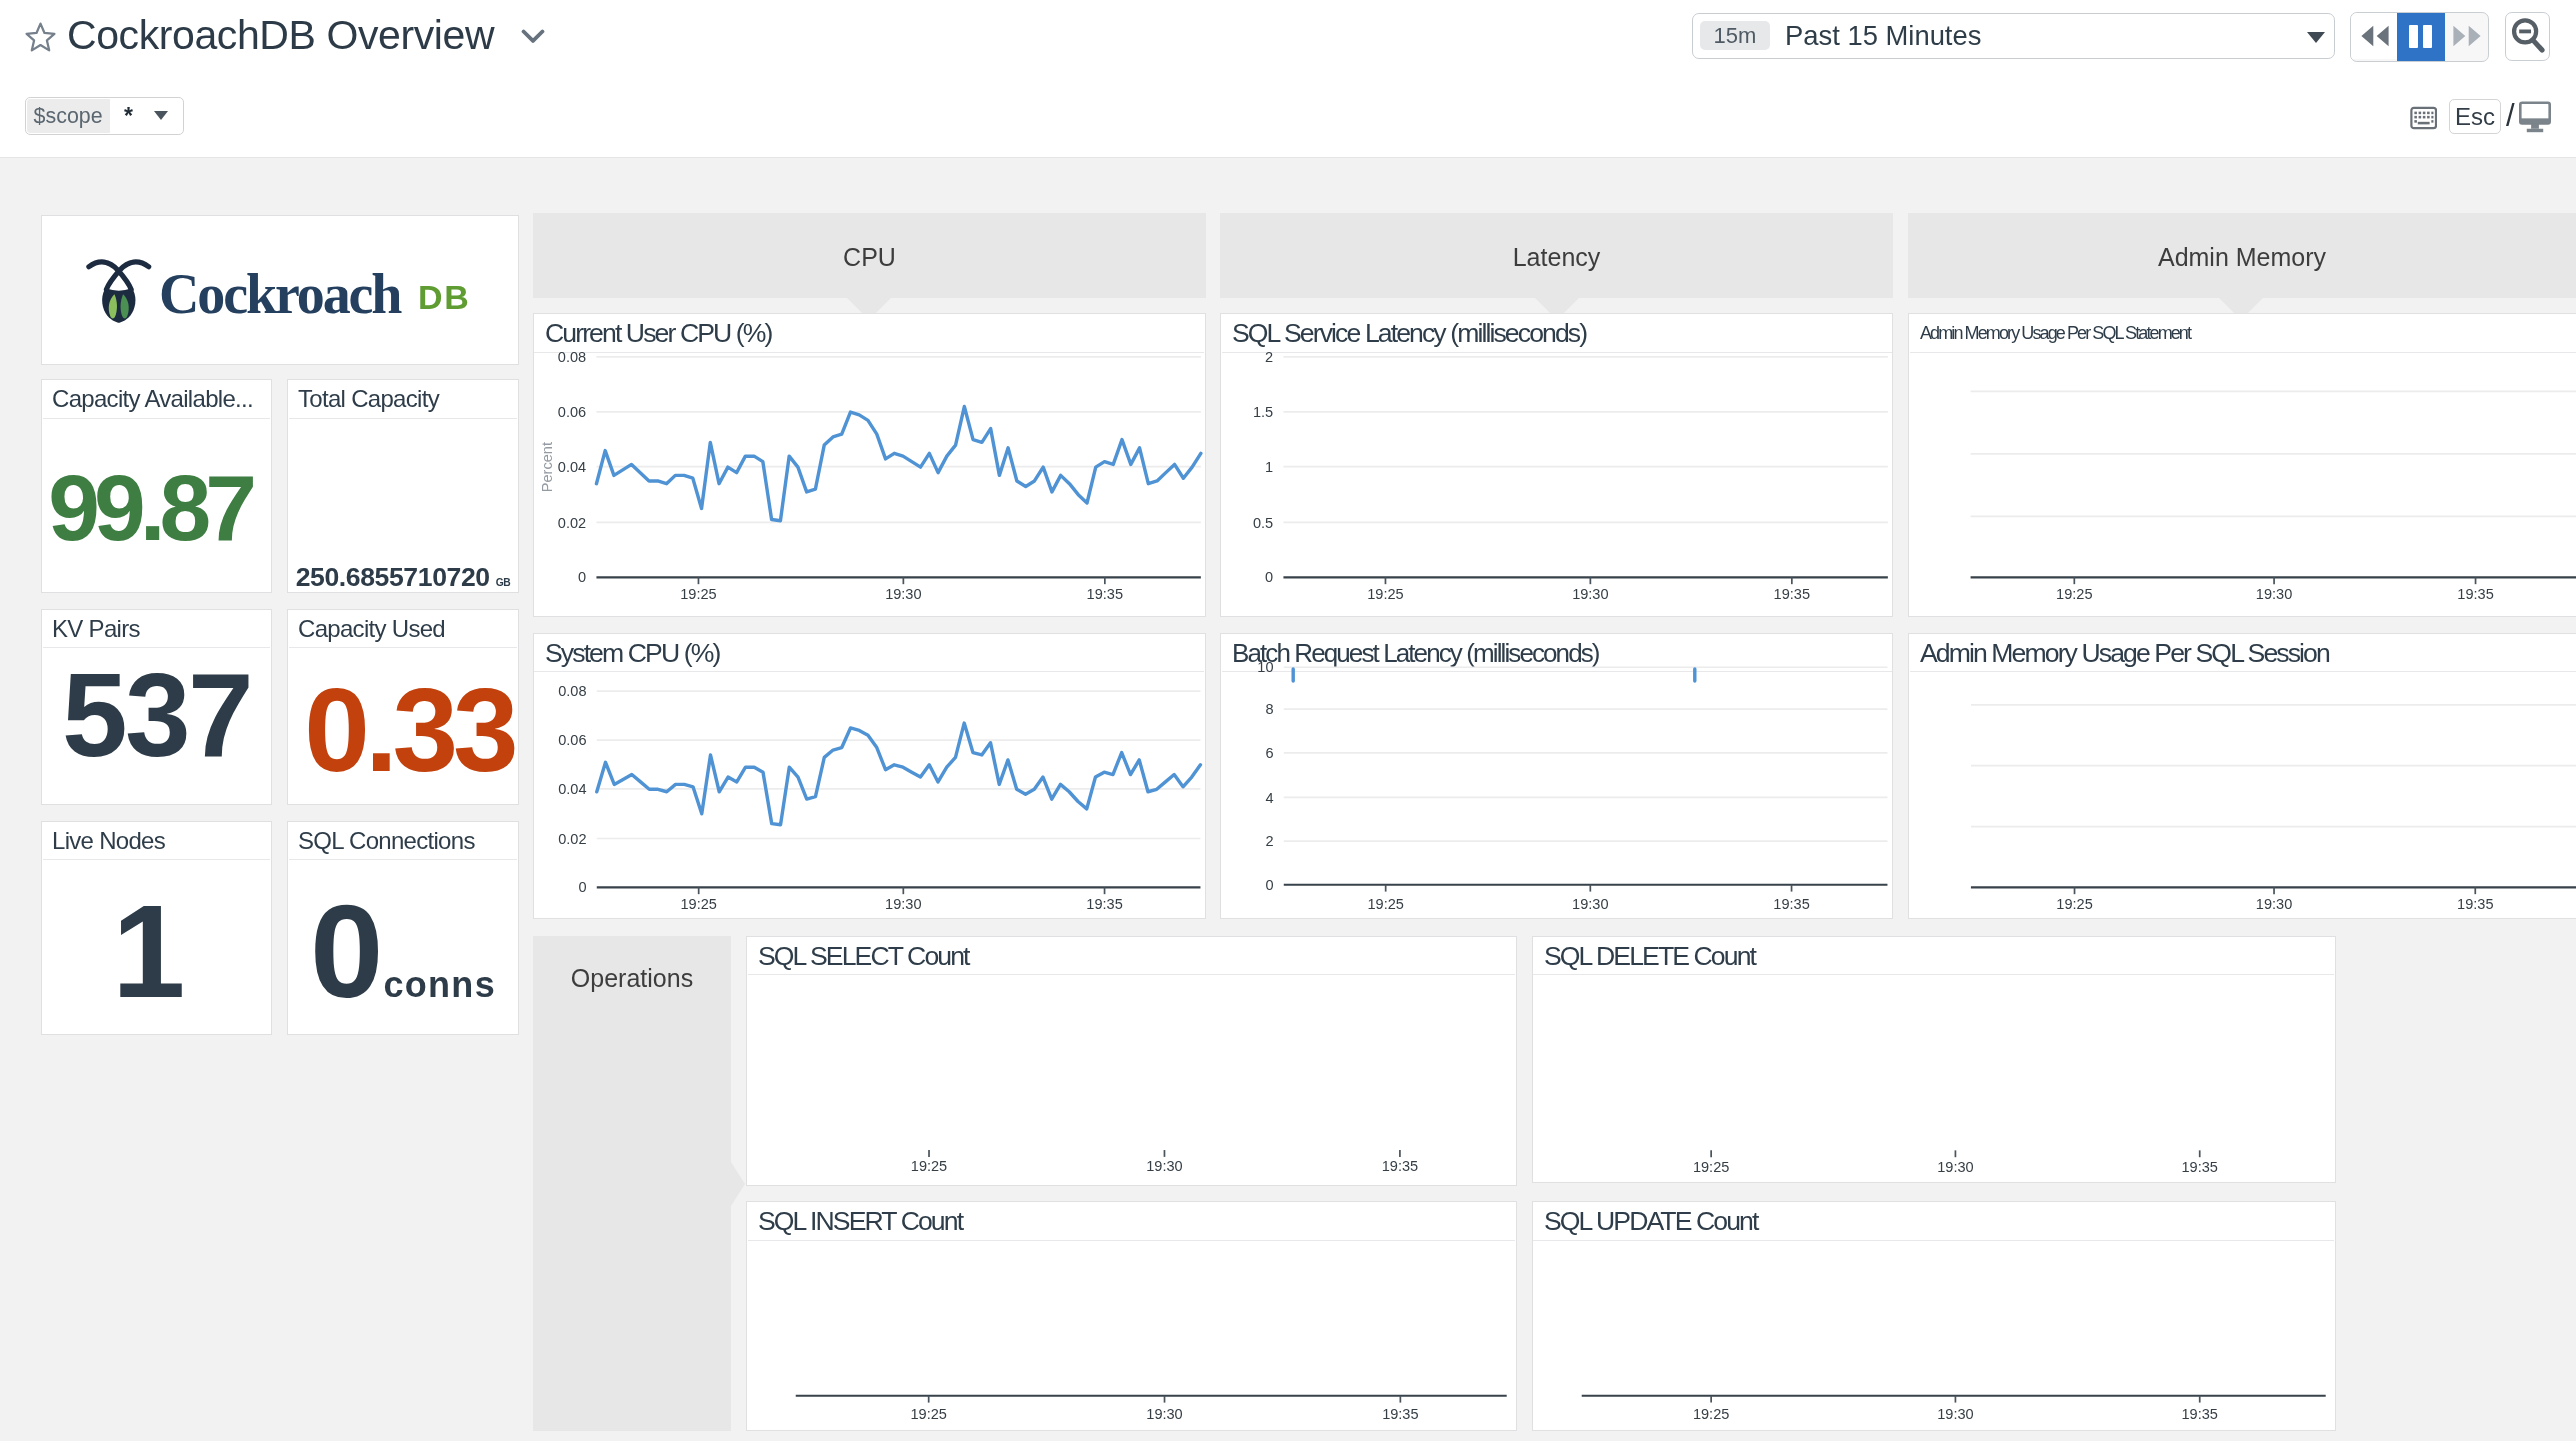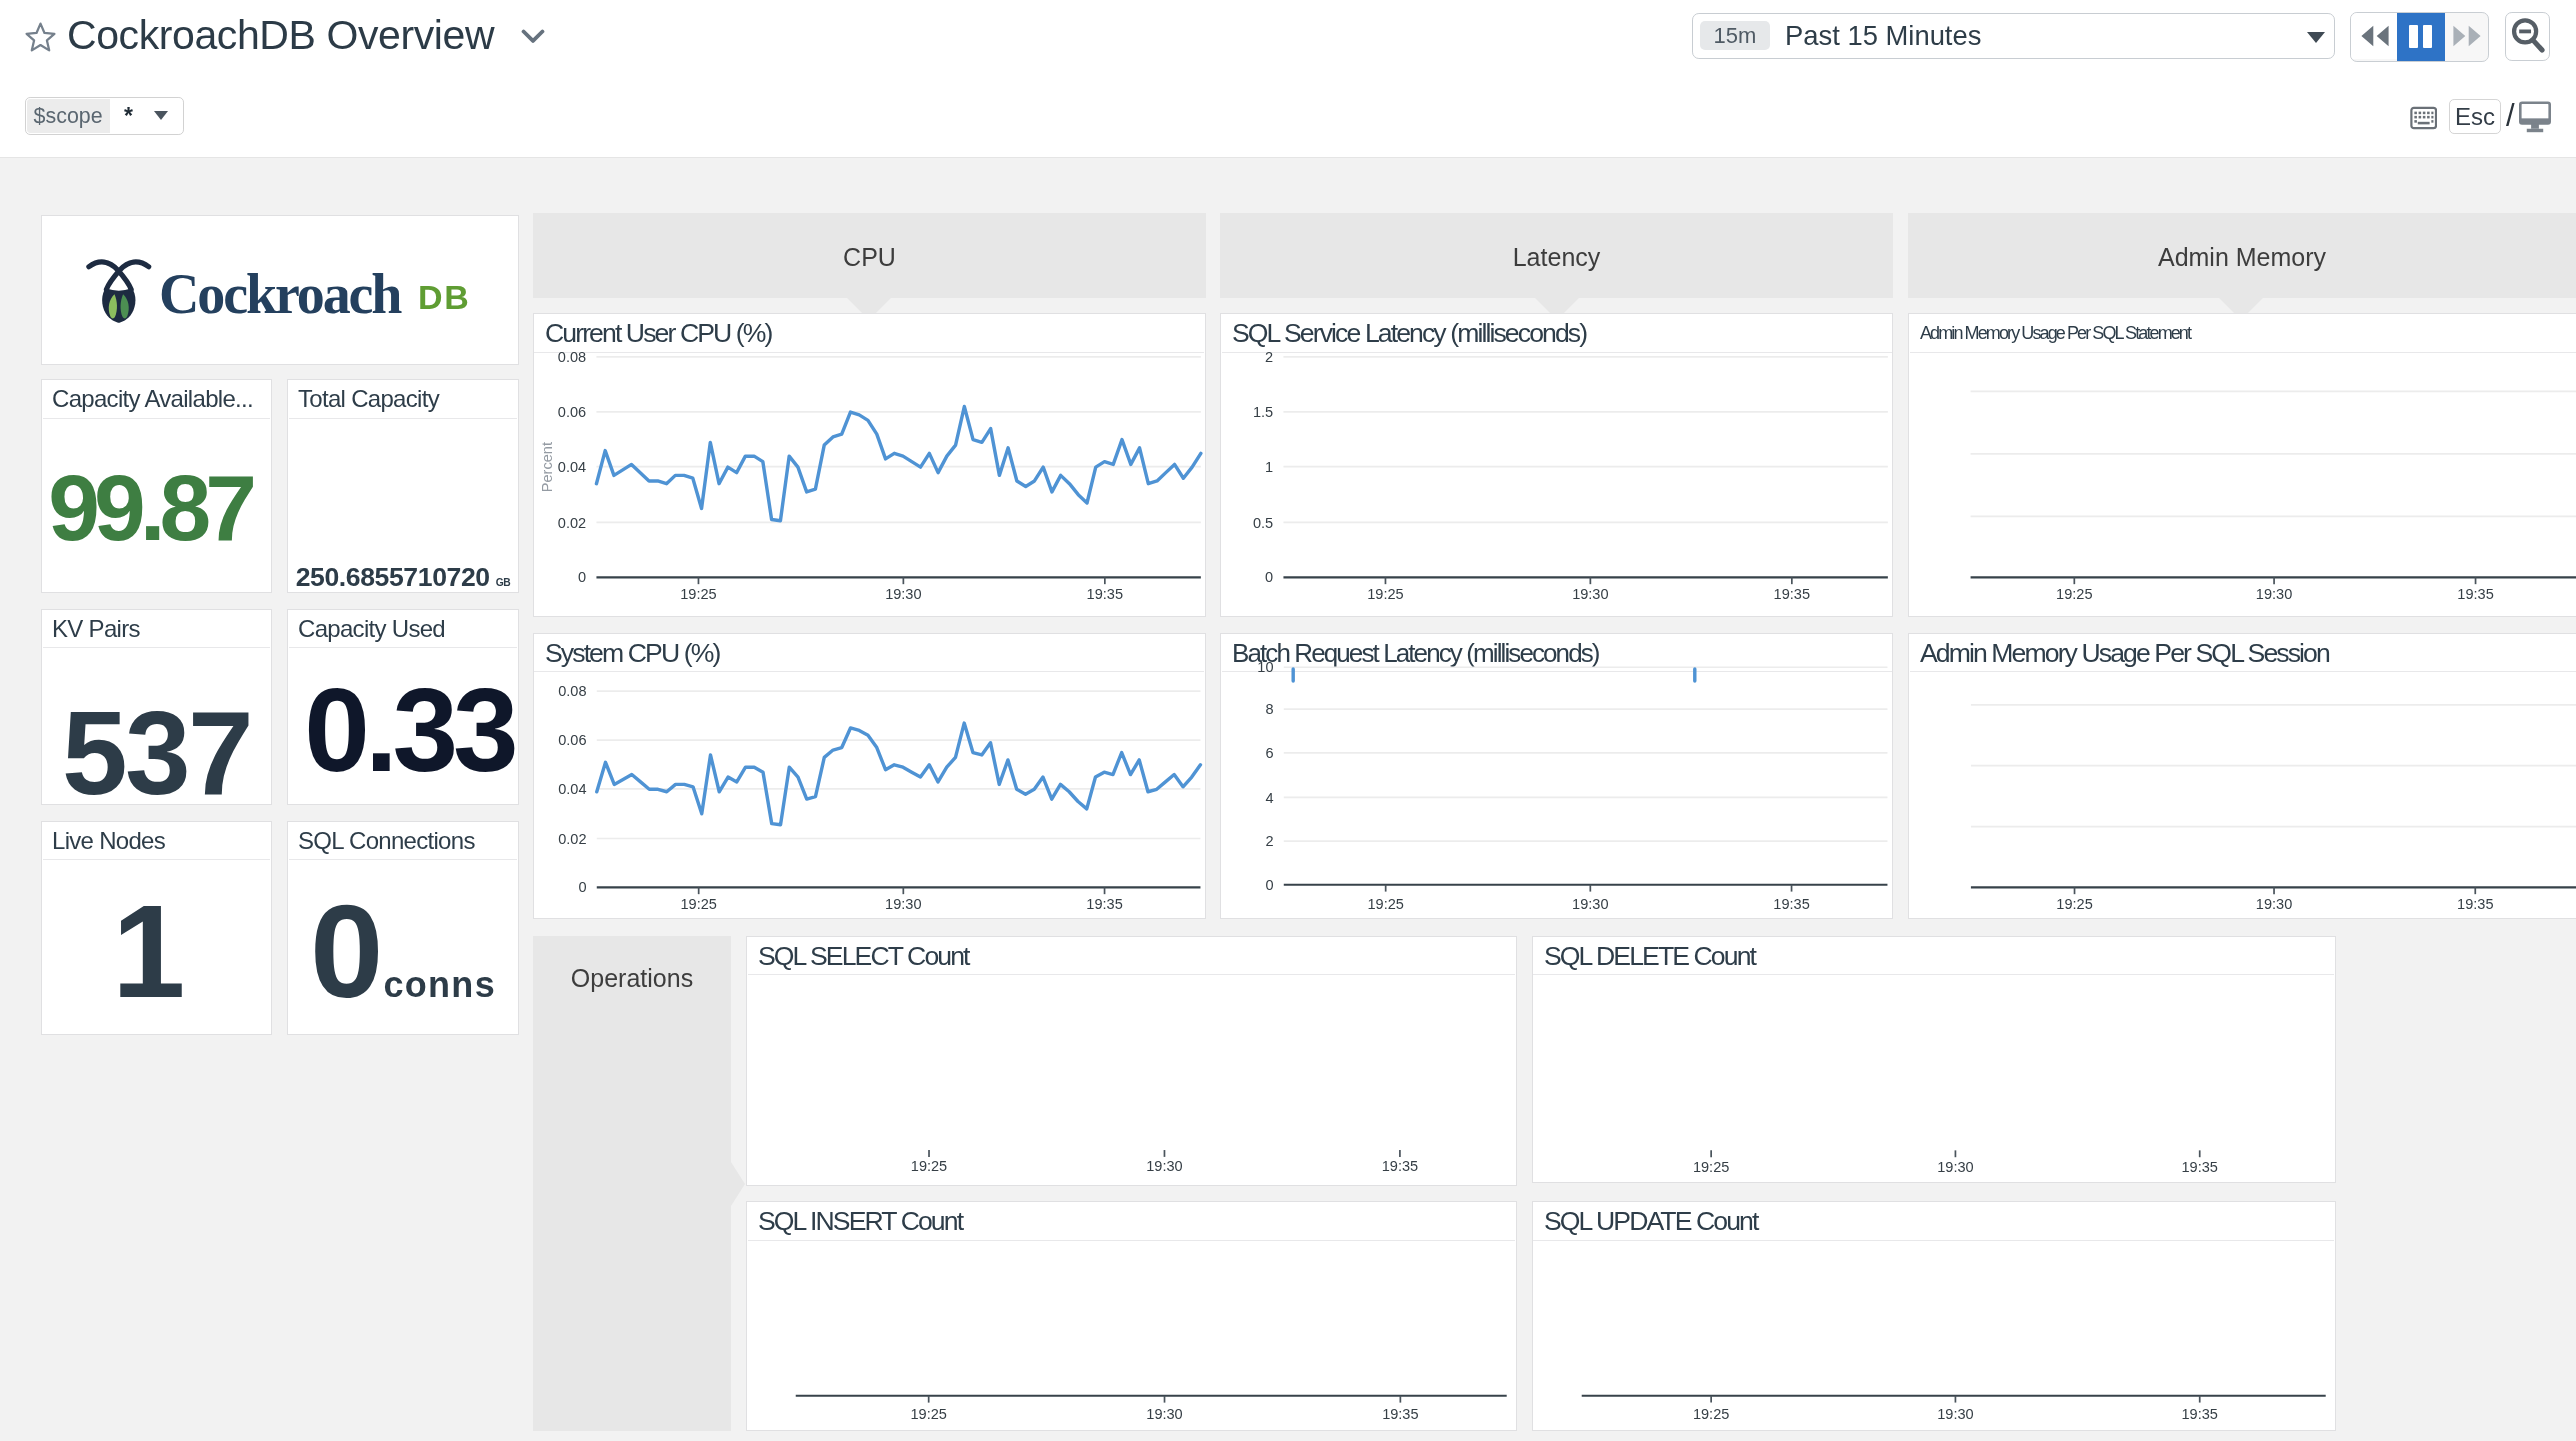--- a/index.html
+++ b/index.html
@@ -104,28 +104,28 @@
     </div>
 <div class="abs card" style="left:287px;top:379px;width:232px;height:214px;"></div>
 <div class="abs" style="left:298px;top:379px;height:39px;line-height:39px;font-size:24px;letter-spacing:-0.7px;color:#2e3d49;white-space:nowrap;">Total Capacity</div>
 <div class="abs" style="left:289px;top:418px;width:228px;border-top:1.7px solid #e8e8ea;"></div>
 <div class="abs" style="left:287px;top:418px;width:232px;height:175px;display:flex;align-items:flex-end;justify-content:center;">
       <div style="font-weight:bold;font-size:26.6px;letter-spacing:-0.4px;color:#2d3c48;white-space:nowrap;">250.6855710720<span style="font-size:10.3px;margin-left:6px;">GB</span></div>
     </div>
 <div class="abs card" style="left:41px;top:609px;width:231px;height:196px;"></div>
 <div class="abs" style="left:52px;top:609px;height:39px;line-height:39px;font-size:24px;letter-spacing:-0.7px;color:#2e3d49;white-space:nowrap;">KV Pairs</div>
 <div class="abs" style="left:43px;top:647px;width:227px;border-top:1.7px solid #e8e8ea;"></div>
-<div class="abs" style="left:41px;top:685px;width:231px;height:128px;display:flex;align-items:center;justify-content:center;">
+<div class="abs" style="left:41px;top:647px;width:231px;height:128px;display:flex;align-items:center;justify-content:center;">
       <div style="font-weight:bold;font-size:118px;color:#2d3c48;letter-spacing:-2.6px;margin-top:7.7px;">537</div>
     </div>
 <div class="abs card" style="left:287px;top:609px;width:232px;height:196px;"></div>
 <div class="abs" style="left:298px;top:609px;height:39px;line-height:39px;font-size:24px;letter-spacing:-0.7px;color:#2e3d49;white-space:nowrap;">Capacity Used</div>
 <div class="abs" style="left:289px;top:647px;width:228px;border-top:1.7px solid #e8e8ea;"></div>
 <div class="abs" style="left:287px;top:647px;width:232px;height:158px;display:flex;align-items:center;justify-content:center;">
-      <div style="font-weight:bold;font-size:118px;color:#0f172a;letter-spacing:-5.1px;margin-top:7.7px;margin-left:12px;">0.33</div>
+      <div style="font-weight:bold;font-size:118px;color:#c2410c;letter-spacing:-5.1px;margin-top:7.7px;margin-left:12px;">0.33</div>
     </div>
 <div class="abs card" style="left:41px;top:821px;width:231px;height:214px;"></div>
 <div class="abs" style="left:52px;top:821px;height:39px;line-height:39px;font-size:24px;letter-spacing:-0.7px;color:#2e3d49;white-space:nowrap;">Live Nodes</div>
 <div class="abs" style="left:43px;top:859px;width:227px;border-top:1.7px solid #e8e8ea;"></div>
 <div class="abs" style="left:41px;top:859px;width:231px;height:175px;display:flex;align-items:center;justify-content:center;">
       <div style="font-weight:bold;font-size:132px;color:#2d3c48;margin-top:9.4px;transform:translateX(-7.7px);">1</div>
     </div>
 <div class="abs card" style="left:287px;top:821px;width:232px;height:214px;"></div>
 <div class="abs" style="left:298px;top:821px;height:39px;line-height:39px;font-size:24px;letter-spacing:-0.7px;color:#2e3d49;white-space:nowrap;">SQL Connections</div>
 <div class="abs" style="left:289px;top:859px;width:228px;border-top:1.7px solid #e8e8ea;"></div>

